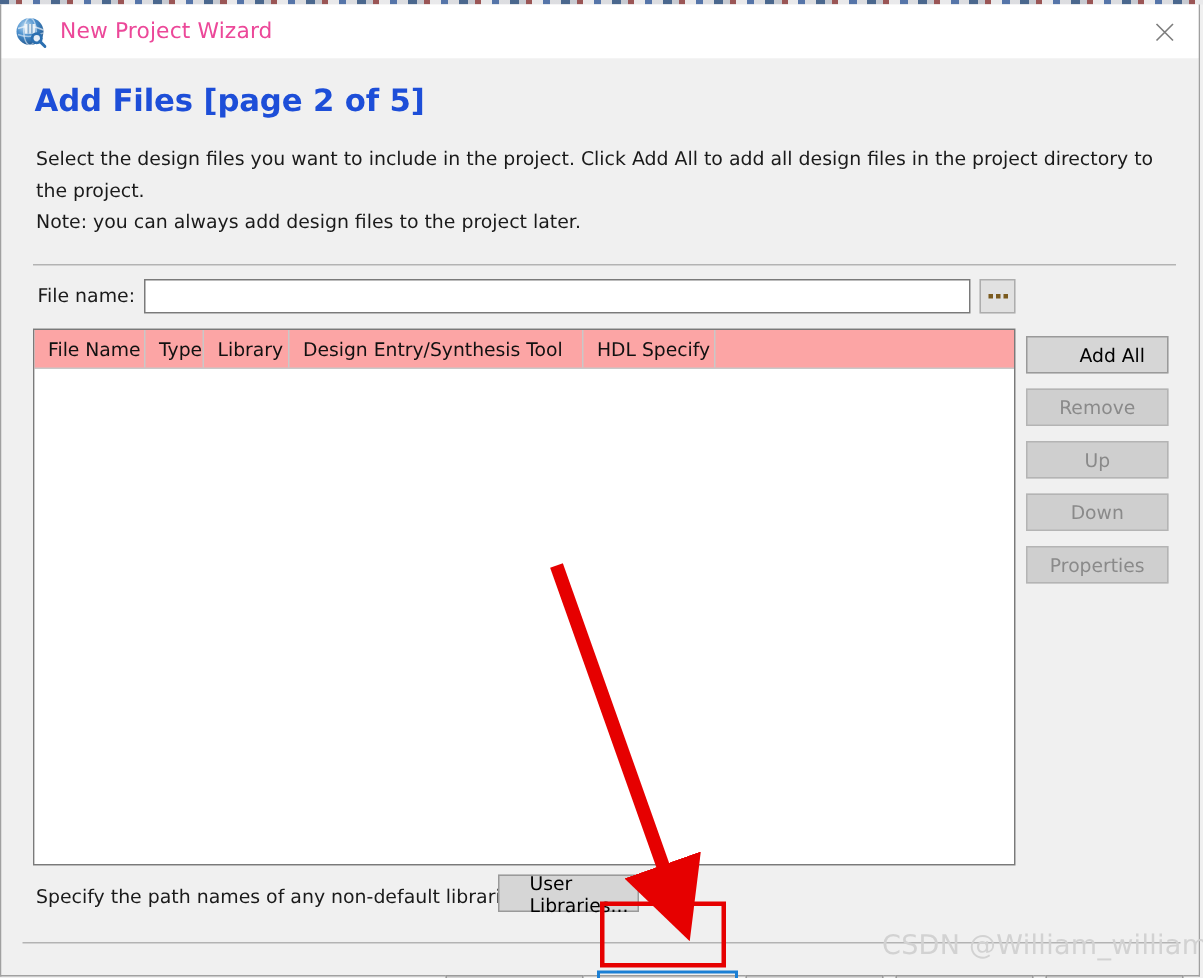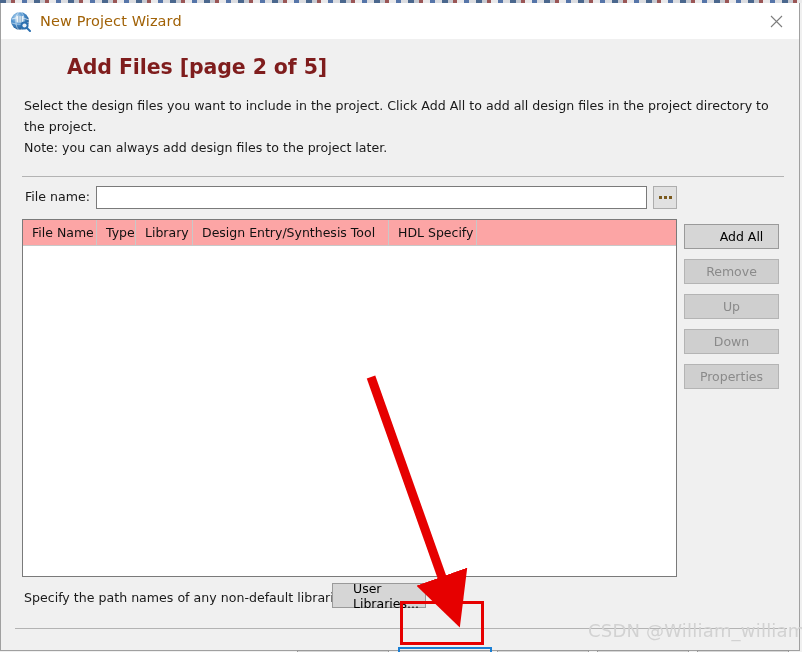--- a/index.html
+++ b/index.html
@@ -60,21 +60,21 @@
     box-sizing: border-box;
   }
   .title-icon {
     width: 21px; height: 21px;
     margin-right: 9px;
     flex: none;
     position: relative;
   }
   .title-text {
     font-size: 14.5px;
-    color: #a16207;
+    color: #ec4899;
     letter-spacing: .1px;
   }
   .win-close {
     position: absolute;
     right: 0; top: 0;
     width: 46px; height: 36px;
     display: flex;
     align-items: center;
     justify-content: center;
     cursor: default;
@@ -87,23 +87,22 @@
     height: 611px;
     background: #f0f0f0;
     box-sizing: border-box;
   }
 
   .page-title {
     position: absolute;
     left: 22px; top: 16px;
     font-size: 20.5px;
     font-weight: bold;
-    color: #7f1d1d;
+    color: #1d4ed8;
     letter-spacing: -0.1px;
-    margin-left: 44px;
   }
 
   .desc {
     position: absolute;
     left: 23px; top: 56px;
     width: 760px;
     font-size: 12.6px;
     color: #1a1a1a;
     line-height: 21px;
   }

